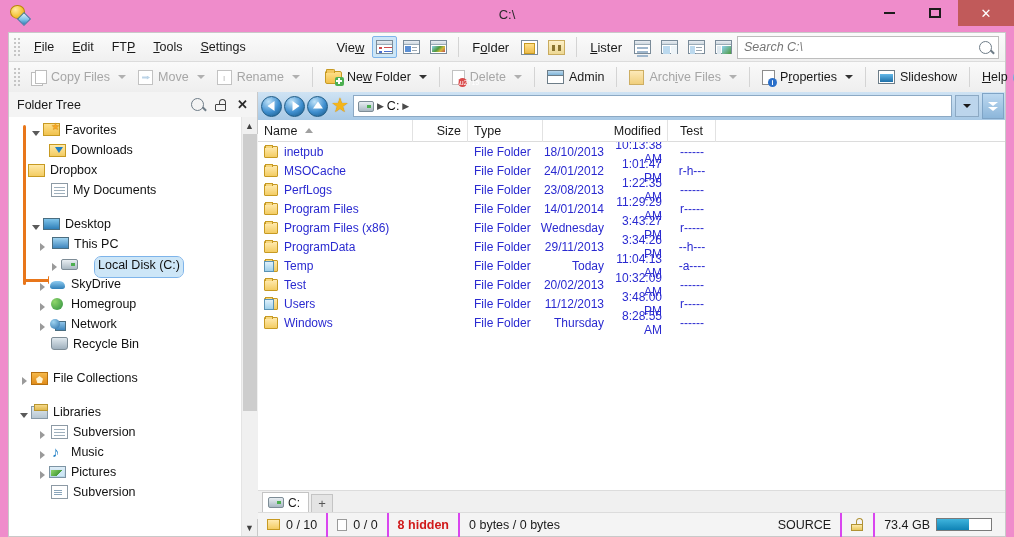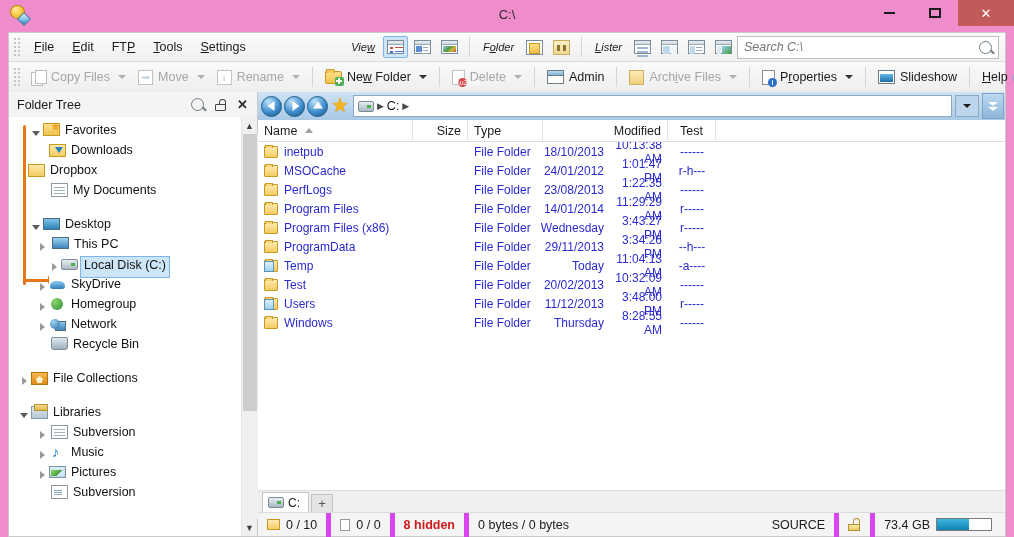--- a/index.html
+++ b/index.html
@@ -73,21 +73,21 @@
     flex: 0 0 auto;
   }
   .menuitem {
     padding: 4px 9px; color: #1a1a1a; font-size: 12.5px;
     white-space: nowrap;
   }
   .menuitem u { text-decoration: underline; }
   .sep-v { width: 1px; height: 20px; background: #d4d4d4; margin: 0 6px; flex: 0 0 auto; }
   .spacer { flex: 1 1 auto; }
 
-  .lbl { padding: 0 7px; font-size: 11px; color: #1a1a1a; white-space: nowrap; font-style: italic; }
+  .lbl { padding: 0 7px; font-size: 13px; color: #1a1a1a; white-space: nowrap; }
 
   
   .iconbtn {
     width: 25px; height: 22px; margin: 0 1px;
     display: flex; align-items: center; justify-content: center;
     border: 1px solid transparent; border-radius: 2px;
     flex: 0 0 auto;
   }
   .iconbtn.active { background: #cde6f7; border-color: #7eb4ea; }
   .mini {
@@ -292,21 +292,21 @@
     width: 0; height: 0; border-top: 4px solid transparent;
     border-bottom: 4px solid transparent; border-left: 5px solid #9a9a9a;
   }
   .tri-d {
     width: 0; height: 0; border-left: 4px solid transparent;
     border-right: 4px solid transparent; border-top: 5px solid #5a5a5a;
   }
   .trow .tlabel { margin-left: 5px; }
   .trow .ti { width: 17px; height: 15px; position: relative; flex: 0 0 17px; }
   .trow.sel .tlabel {
-    background: #cde6f7; outline: 1px solid #7eb4ea; padding: 1px 3px; margin-left: 3px;
+    background: #cde6f7; outline: 1px solid #7eb4ea; padding: 1px 3px; margin-left: 17px; border-radius: 6px;
   }
   .gap { height: 14px; }
 
   
   .ti.fav { background: linear-gradient(#ffe08a,#f0c24e); border:1px solid #c79a22; height:13px; }
   .ti.fav::after {
     content:"★"; position:absolute; right:-1px; top:-3px; font-size:10px; color:#f5a623;
     text-shadow: 0 0 1px #b8760b;
   }
   .ti.fold { background: linear-gradient(#ffe9a8,#f3cc62); border:1px solid #c79a22; height:13px;
@@ -530,21 +530,21 @@
   .tabplus {
     height: 18px; width: 22px; display: flex; align-items: center; justify-content: center;
     background: #e4e4e4; border: 1px solid #c4c4c4; border-bottom: none;
     font-size: 13px; color: #555; margin-left: 2px;
   }
   .statusbar {
     height: 24px; flex: 0 0 24px; display: flex; align-items: center;
     background: #f4f4f4; border-top: 1px solid #dcdcdc; font-size: 12.5px; color: #1a1a1a;
   }
   .st { display: flex; align-items: center; gap: 6px; padding: 0 9px; height: 24px; }
-  .st.div { border-right: 5px solid #d946ef; }
+  .st.div { border-right: 2px solid #d946ef; }
   .st.hidden { color: #d01a1a; font-weight: bold; }
   .stfolder {
     width: 13px; height: 11px; background: linear-gradient(#ffeab0,#f3cc62);
     border: 1px solid #c79a22; flex: 0 0 auto;
   }
   .stfile {
     width: 10px; height: 12px; background: #fff; border: 1px solid #9a9a9a; flex: 0 0 auto;
   }
   .capbar {
     width: 56px; height: 13px; border: 1px solid #7a7a7a; background: #fff;

